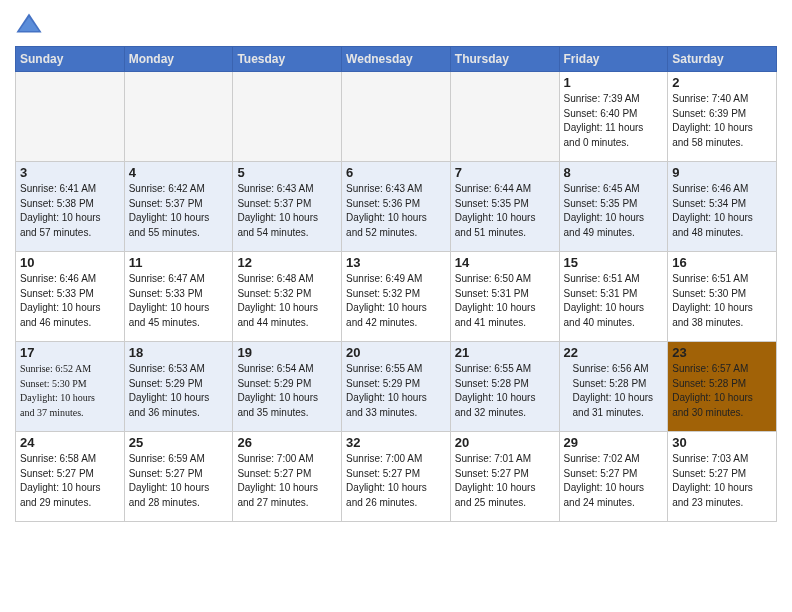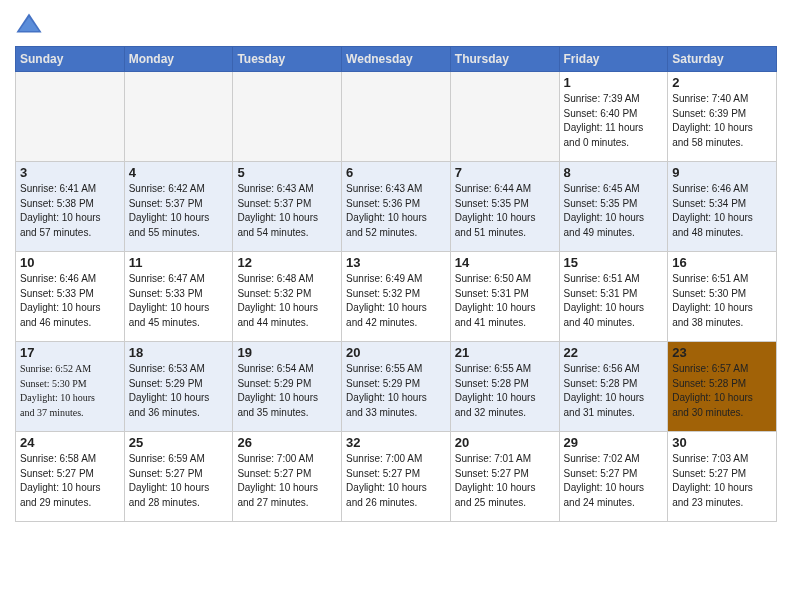--- a/index.html
+++ b/index.html
@@ -282,21 +282,21 @@
           </td>
           <td style="background: rgb(232, 238, 248);">
             <span class="day-num">21</span>
             <div class="day-info" style="white-space: pre-line;">Sunrise: 6:55 AM
 Sunset: 5:28 PM
 Daylight: 10 hours
 and 32 minutes.</div>
           </td>
           <td style="background: rgb(232, 238, 248);">
             <span class="day-num">22</span>
-            <div class="day-info" style="white-space: pre-line;">Sunrise: 6:56 AM
+            <div class="day-info" style="white-space: pre-line; margin-left: 9px;">Sunrise: 6:56 AM
 Sunset: 5:28 PM
 Daylight: 10 hours
 and 31 minutes.</div>
           </td>
           <td style="background: #a16207;">
             <span class="day-num">23</span>
             <div class="day-info" style="white-space: pre-line;">Sunrise: 6:57 AM
 Sunset: 5:28 PM
 Daylight: 10 hours
 and 30 minutes.</div>

